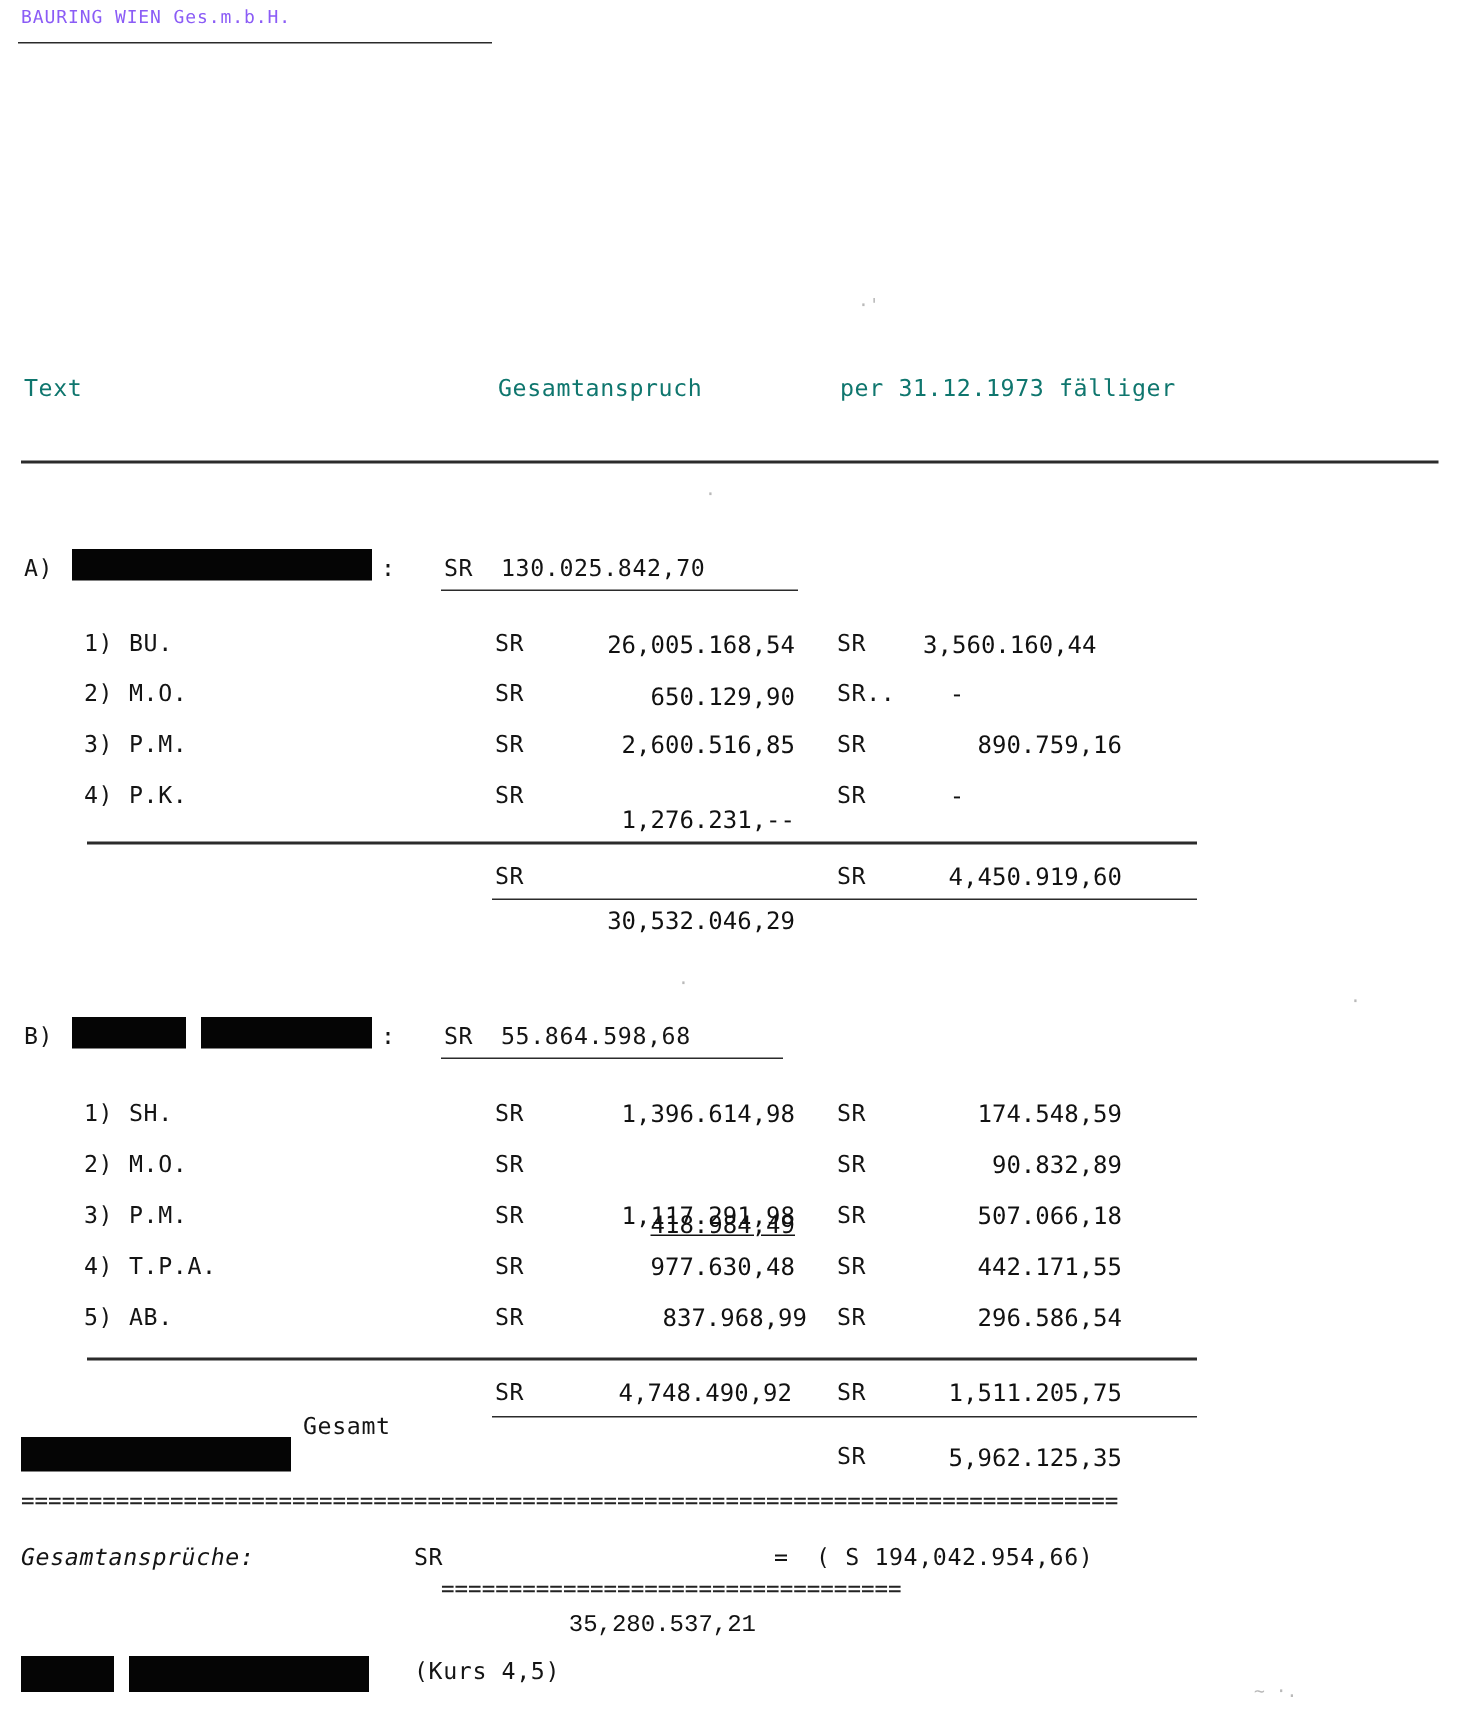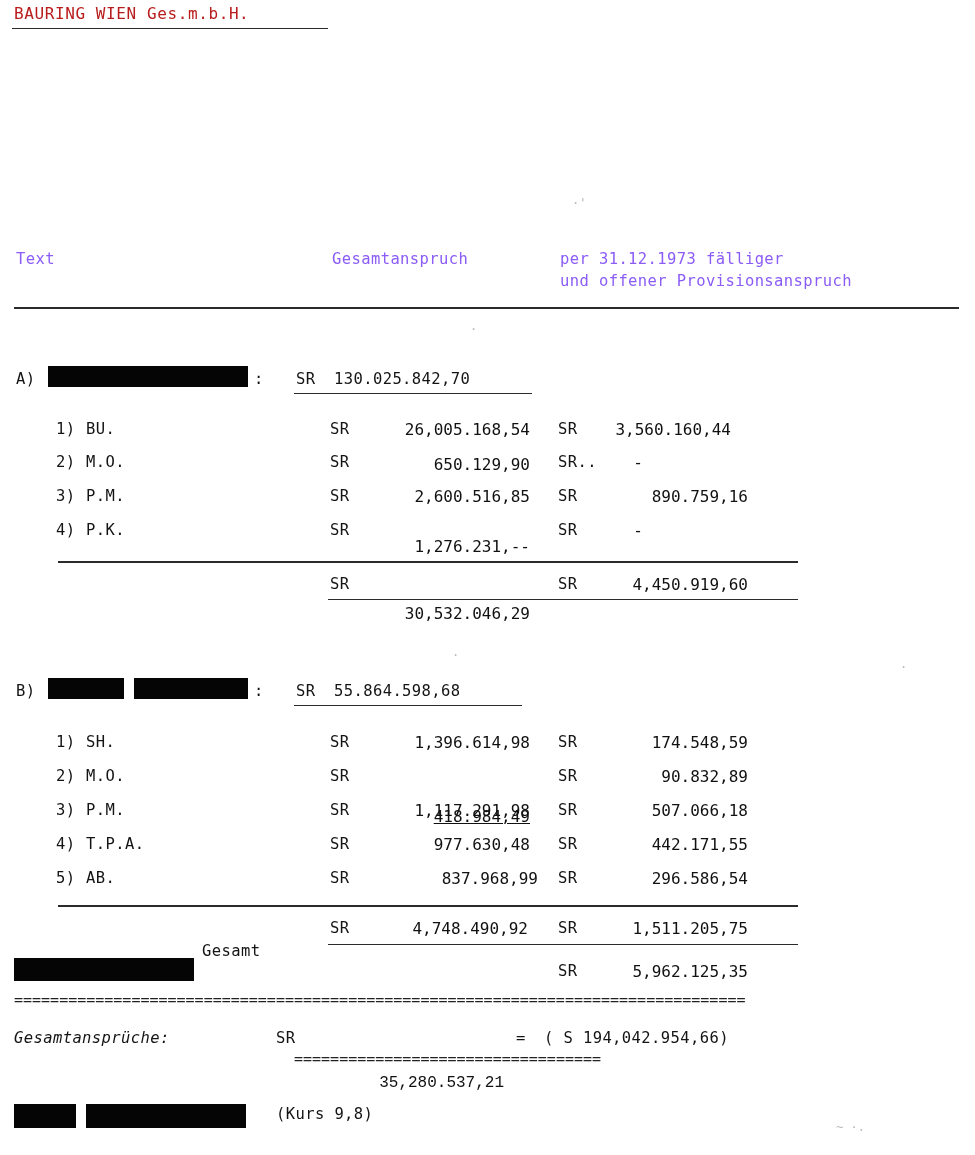--- a/index.html
+++ b/index.html
@@ -20,40 +20,40 @@
     width: 975px;
     height: 1155px;
     box-sizing: border-box;
   }
 
   
   .company {
     position: absolute;
     left: 14px;
     top: 4px;
-    font-size: 16px;
+    font-size: 12px;
     letter-spacing: 0.6px;
-    color: #b91c1c;
+    color: #8b5cf6;
     white-space: nowrap;
   }
   .company-underline {
     position: absolute;
     left: 12px;
     top: 28px;
     width: 316px;
     height: 1px;
     background: #2a2a2a;
   }
 
   
   .col-head {
     position: absolute;
     font-size: 15.5px;
     letter-spacing: 0.4px;
-    color: #8b5cf6;
+    color: #0f766e;
     white-space: nowrap;
   }
   .ch-text   { left: 16px;  top: 250px; }
   .ch-gesamt { left: 332px; top: 250px; }
   .ch-per    { left: 560px; top: 250px; }
   .ch-per2   { left: 560px; top: 272px; }
 
   .rule {
     position: absolute;
     background: #2b2b2b;
@@ -99,21 +99,20 @@
 <div class="page">
 
   <div class="company">BAURING WIEN Ges.m.b.H.</div>
   <div class="company-underline"></div>
 
   <div class="faint" style="left:572px; top:196px;">·'</div>
 
   <div class="col-head ch-text">Text</div>
   <div class="col-head ch-gesamt">Gesamtanspruch</div>
   <div class="col-head ch-per">per 31.12.1973 fälliger</div>
-  <div class="col-head ch-per2">und offener Provisionsanspruch</div>
   <div class="rule rule-head"></div>
 
   <div class="faint" style="left:470px; top:322px;">·</div>
 
   <div class="row" style="left:16px; top:370px;">A)</div>
   <div class="redact" style="left:48px; top:366px; width:200px; height:21px;"></div>
   <div class="row" style="left:254px; top:370px;">:</div>
   <div class="row" style="left:296px; top:370px;">SR</div>
   <div class="row" style="left:334px; top:370px;">130.025.842,70</div>
   <div class="rule" style="left:294px; top:393px; width:238px; height:1px;"></div>
@@ -215,17 +214,17 @@
 
   <div class="row" style="left:14px; top:1029px;font-style:italic;">Gesamtansprüche:</div>
   <div class="row" style="left:276px; top:1029px;">SR</div>
   <div class="num" style="left:314px; top:1074px; width:190px;font-family:Liberation Mono, monospace;">35,280.537,21</div>
   <div class="row" style="left:516px; top:1029px;">=</div>
   <div class="row" style="left:544px; top:1029px;">( S 194,042.954,66)</div>
   <div class="eqline" style="left:294px; top:1050px; width:400px;">==================================</div>
 
   <div class="redact" style="left:14px; top:1104px; width:62px; height:24px;"></div>
   <div class="redact" style="left:86px; top:1104px; width:160px; height:24px;"></div>
-  <div class="row" style="left:276px; top:1105px;">(Kurs 9,8)</div>
+  <div class="row" style="left:276px; top:1105px;">(Kurs 4,5)</div>
 
   <div class="faint" style="left:836px; top:1120px;">~ ·.</div>
 
 </div>
 
 </body></html>

